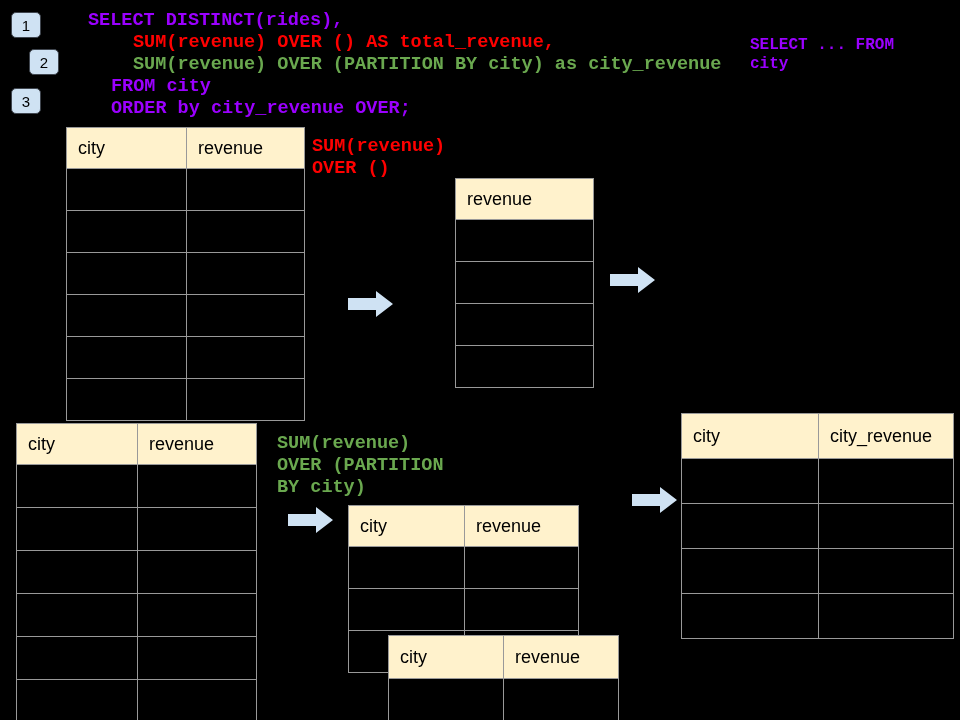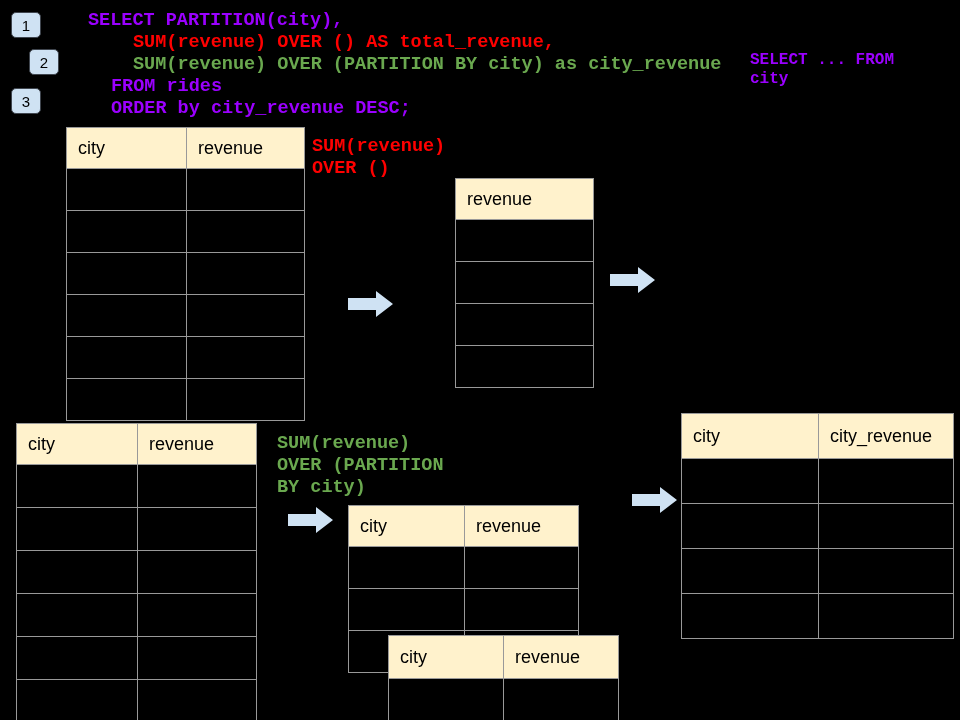--- a/index.html
+++ b/index.html
@@ -2,46 +2,46 @@
 <html><head>
 <meta charset="utf-8">
 <title>SQL Window Functions Diagram</title>
 <style>
   html,body{margin:0;padding:0;background:#000;}
   #canvas{position:relative;width:960px;height:720px;background:#000;overflow:hidden;
           font-family:"Liberation Sans",sans-serif;}
   .code{position:absolute;font-family:"Liberation Mono","DejaVu Sans Mono",monospace;
         font-weight:700;white-space:pre;}
   .code.main{font-size:18.5px;line-height:22px;}
-  .code.small{font-size:16px;line-height:19px;margin-top:15px;}
+  .code.small{font-size:16px;line-height:19px;}
   .badge{position:absolute;width:30px;height:26px;border:1.5px solid #3f454e;
          border-radius:5px;color:#000;font-size:15px;display:flex;align-items:center;
          justify-content:center;box-sizing:border-box;}
   .dtable{position:absolute;border:1px solid #999;background:#000;}
   .trow{display:flex;border-top:1px solid #999;}
   .trow.thead{border-top:none;text-align:center;}
   .tcell{box-sizing:border-box;border-left:1px solid #999;background:#000;height:100%;}
   .tcell:first-child{border-left:none;}
   .hcell{color:#000;font-size:18px;display:flex;align-items:center;padding-left:11px;}
   .arrow{position:absolute;line-height:0;}
 </style>
 </head>
 <body>
 
 <div id="canvas">
 
   <div class="badge" style="left: 11px; top: 12px; background: rgb(207, 226, 243);">1</div>
   <div class="badge" style="left: 29px; top: 49px; background: rgb(207, 226, 243);">2</div>
   <div class="badge" style="left: 11px; top: 88px; background: rgb(207, 226, 243);">3</div>
 
-  <div class="code main" style="left: 88px; top: 10px; color: rgb(155, 0, 255);">SELECT PARTITION(city),</div>
+  <div class="code main" style="left: 88px; top: 10px; color: rgb(155, 0, 255);">SELECT DISTINCT(rides),</div>
   <div class="code main" style="left: 133px; top: 32px; color: rgb(255, 0, 0);">SUM(revenue) OVER () AS total_revenue,</div>
   <div class="code main" style="left: 133px; top: 54px; color: rgb(106, 168, 79);">SUM(revenue) OVER (PARTITION BY city) as city_revenue</div>
-  <div class="code main" style="left: 111px; top: 76px; color: rgb(155, 0, 255);">FROM rides</div>
-  <div class="code main" style="left: 111px; top: 98px; color: rgb(155, 0, 255);">ORDER by city_revenue DESC;</div>
+  <div class="code main" style="left: 111px; top: 76px; color: rgb(155, 0, 255);">FROM city</div>
+  <div class="code main" style="left: 111px; top: 98px; color: rgb(155, 0, 255);">ORDER by city_revenue OVER;</div>
 
   <div class="code small" style="left: 750px; top: 36px; color: rgb(155, 0, 255);">SELECT ... FROM</div>
   <div class="code small" style="left: 750px; top: 55px; color: rgb(155, 0, 255);">city</div>
 
   <div class="code main" style="left: 312px; top: 136px; color: rgb(255, 0, 0);">SUM(revenue)</div>
   <div class="code main" style="left: 312px; top: 158px; color: rgb(255, 0, 0);">OVER ()</div>
 
   <div class="code main" style="left: 277px; top: 433px; color: rgb(106, 168, 79);">SUM(revenue)</div>
   <div class="code main" style="left: 277px; top: 455px; color: rgb(106, 168, 79);">OVER (PARTITION</div>
   <div class="code main" style="left: 277px; top: 477px; color: rgb(106, 168, 79);">BY city)</div>

